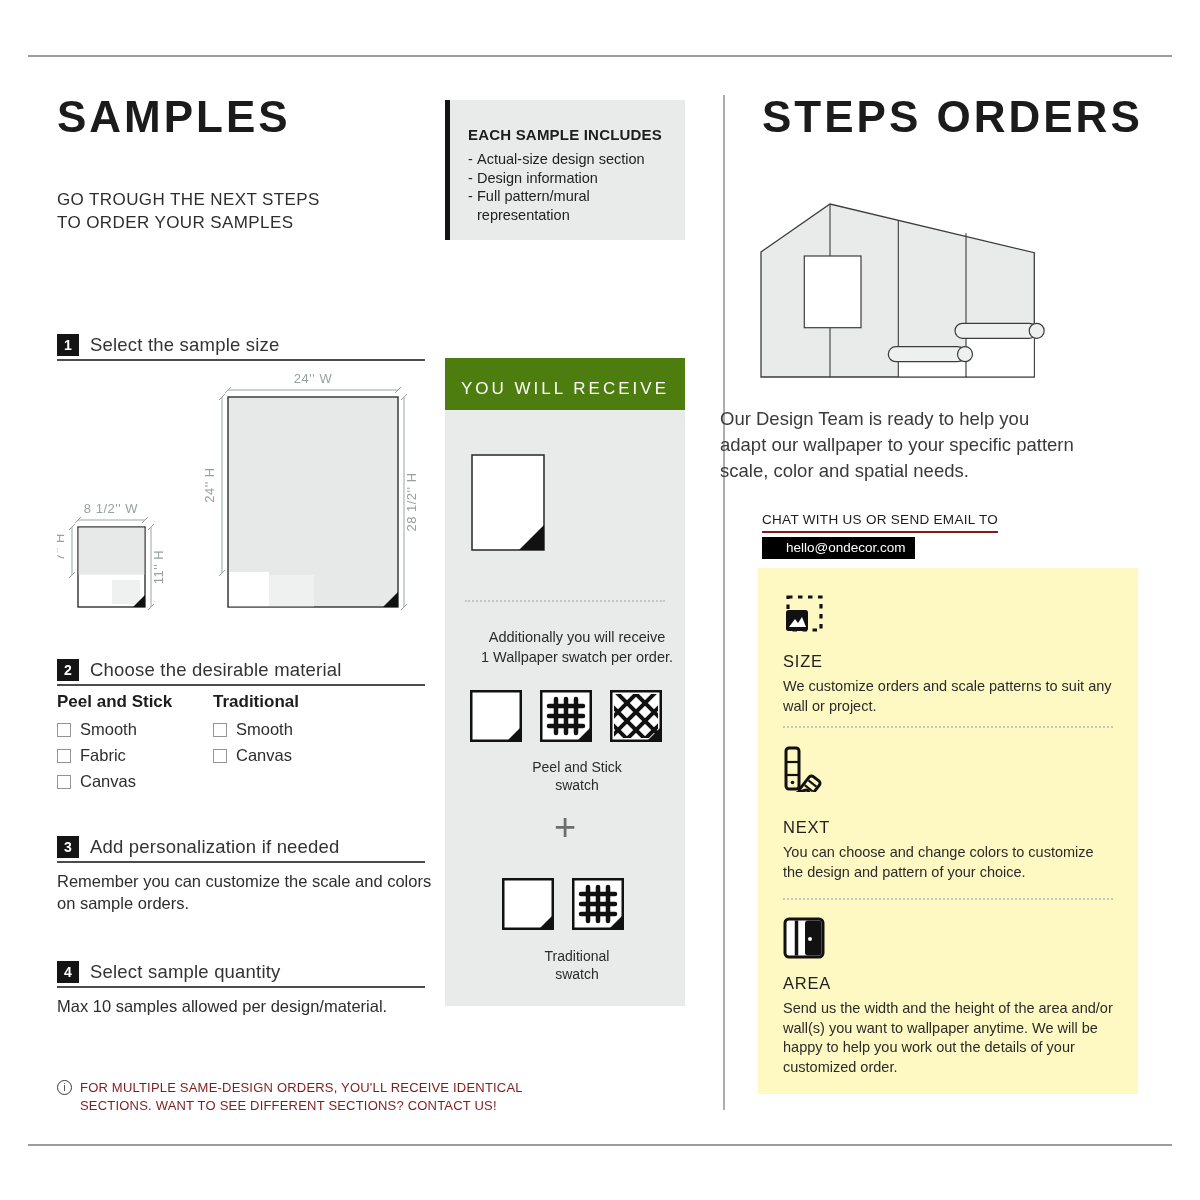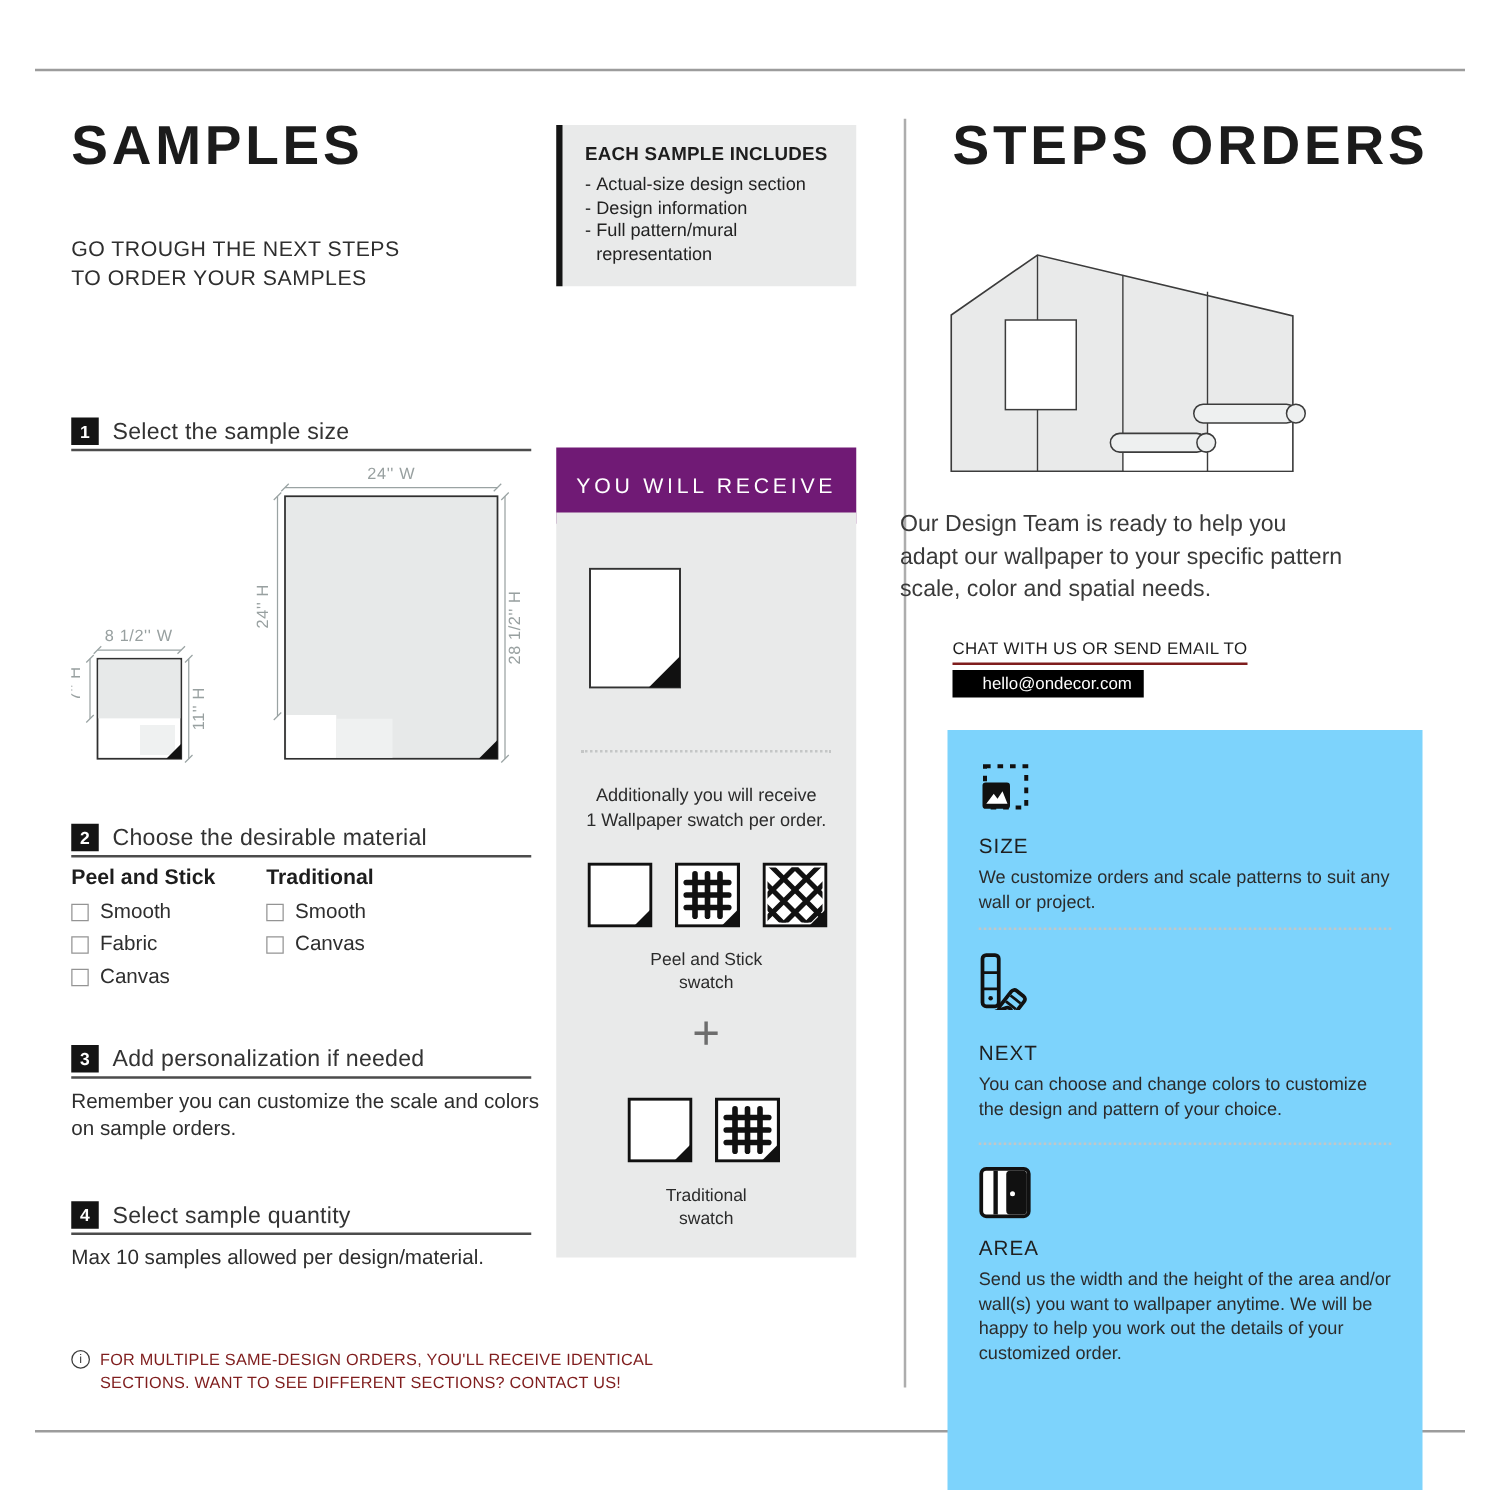--- a/index.html
+++ b/index.html
@@ -12,21 +12,21 @@
   .rule-top{left:28px;top:55px;width:1144px;height:2px;background:#9c9c9c;}
   .rule-bottom{left:28px;top:1144px;width:1144px;height:2px;background:#9c9c9c;}
   .v-divider{left:723px;top:95px;width:2px;height:1015px;background:#adadad;}
 
   
   .big-title{font-size:44px;letter-spacing:3px;font-weight:700;color:#1b1b1b;white-space:nowrap;}
   .subtitle{font-size:17px;line-height:23px;letter-spacing:.4px;color:#2e2e2e;white-space:pre-line;}
 
   
   .includes-box{left:445px;top:100px;width:240px;box-sizing:border-box;background:#e9eaea;
-    border-left:5px solid #141414;padding:15px 16px 16px 18px;}
+    border-left:5px solid #141414;padding:26px 16px 16px 18px;}
   .includes-title{font-size:15px;font-weight:700;letter-spacing:.2px;color:#1d1d1d;margin-bottom:7px;}
   .includes-item{display:flex;font-size:14.5px;line-height:18.5px;color:#222;}
   .includes-item .dash{flex:0 0 9px;}
 
   
   .step{left:57px;width:368px;border-bottom:2px solid #4c4c4c;padding-bottom:3px;}
   .step-head{display:flex;align-items:center;gap:11px;}
   .badge{width:22px;height:22px;background:#141414;color:#fff;font-size:14px;font-weight:700;
     display:flex;align-items:center;justify-content:center;flex:0 0 22px;}
   .step-title{font-size:18.5px;color:#333;letter-spacing:.2px;}
@@ -38,36 +38,36 @@
   .opt{display:flex;align-items:center;gap:9px;font-size:16.5px;color:#2e2e2e;margin-bottom:7px;}
   .cbox{width:12px;height:12px;border:1.5px solid #949494;background:#fff;flex:0 0 12px;}
 
   
   .footnote{left:57px;top:1079px;width:485px;display:flex;gap:8px;}
   .info-circle{width:13px;height:13px;border:1.5px solid #3a3a3a;border-radius:50%;flex:0 0 13px;
     font-size:10px;line-height:13px;text-align:center;color:#3a3a3a;margin-top:1px;}
   .footnote-text{font-size:13px;line-height:18px;letter-spacing:.2px;color:#7f1d1d;}
 
   
-  .ywr-header{left:445px;top:358px;width:240px;height:61px;background:#701a75;color:#fff;
+  .ywr-header{left:445px;top:358px;width:240px;height:61px;background:#4d7c0f;color:#fff;
     font-size:17px;letter-spacing:3px;display:flex;align-items:center;justify-content:center;}
   .mid-panel{left:445px;top:410px;width:240px;height:596px;background:#e9eaea;}
   .mid-small{font-size:14.5px;line-height:19.5px;color:#2b2b2b;}
   .dotted{border-top:2px dotted #c4c6c6;}
   .center{text-align:center;}
-  .preline{white-space:pre-line;}
+  .preline{white-space:pre-line;padding-left:12px;}
   .swatch{position:absolute;width:52px;height:52px;}
   .plus-wrap{left:0;top:398px;width:240px;display:flex;justify-content:center;color:#6d6d6d;}
 
   
   .intro{font-size:18.5px;line-height:26px;color:#3a3a3a;}
   .chat-label{font-size:13.5px;letter-spacing:.3px;color:#1d1d1d;border-bottom:2px solid #7f1d1d;
     padding-bottom:4px;display:inline-block;}
   .email-box{display:inline-block;background:#000;color:#fff;font-size:13.5px;padding:3px 9px 4px 24px;}
-  .right-panel{left:758px;top:584px;width:380px;height:608px;background:#7dd3fc;}
+  .right-panel{left:758px;top:568px;width:380px;height:526px;background:#fef9c3;}
   .feature{position:absolute;left:25px;width:332px;}
   .feature-name{font-size:16.5px;letter-spacing:.8px;color:#1f1f1f;}
   .feature-text{font-size:14.5px;line-height:19.5px;color:#2b2b2b;margin-top:6px;}
   .panel-divider{position:absolute;left:25px;width:330px;}
 </style>
 </head>
 <body>
 
 <div class="abs rule-top"></div>
 <div class="abs rule-bottom"></div>

